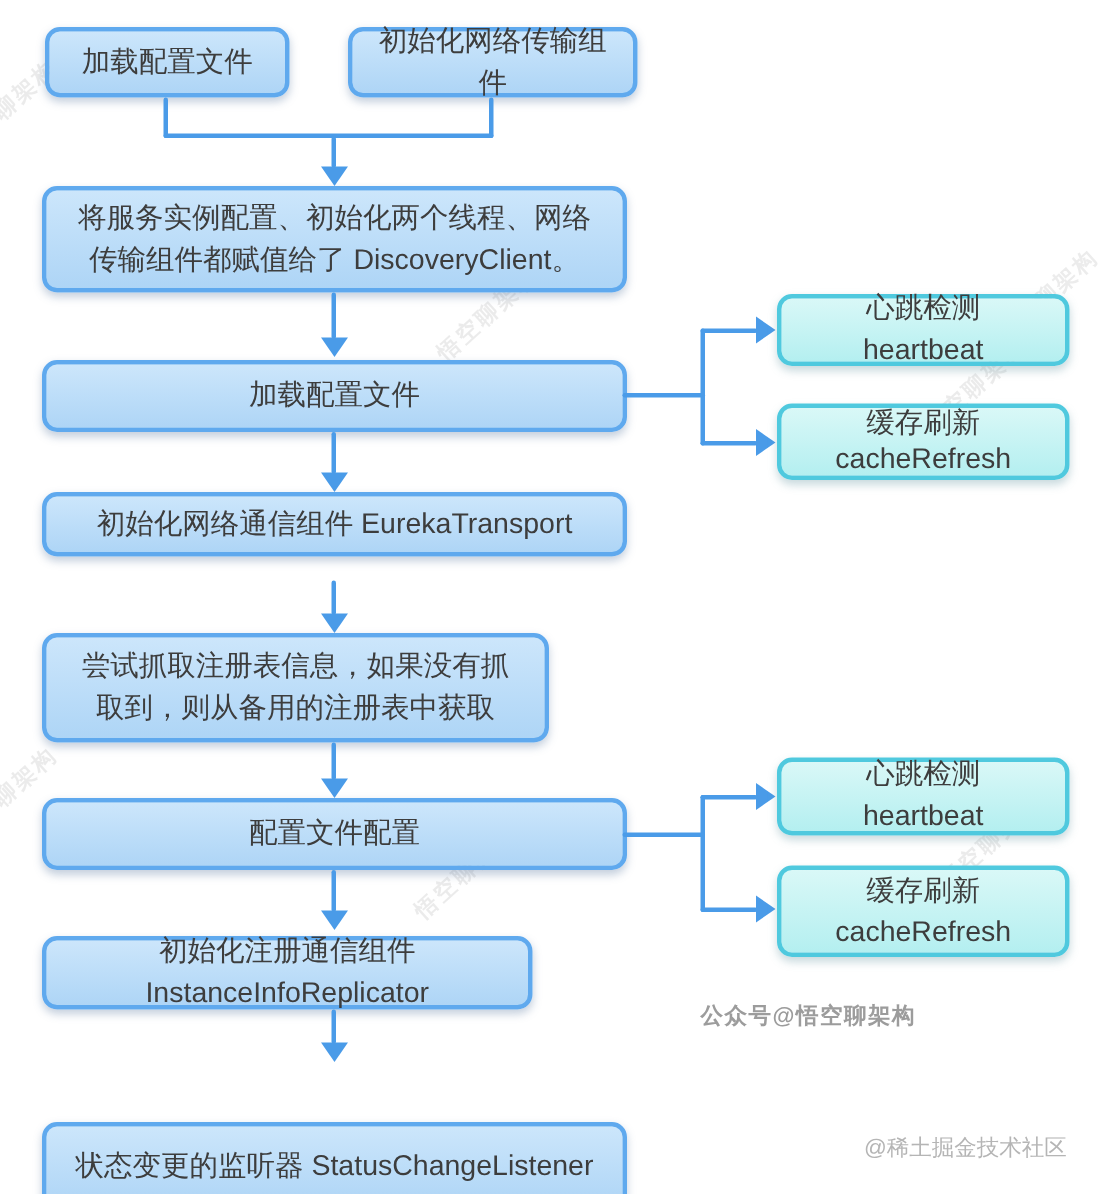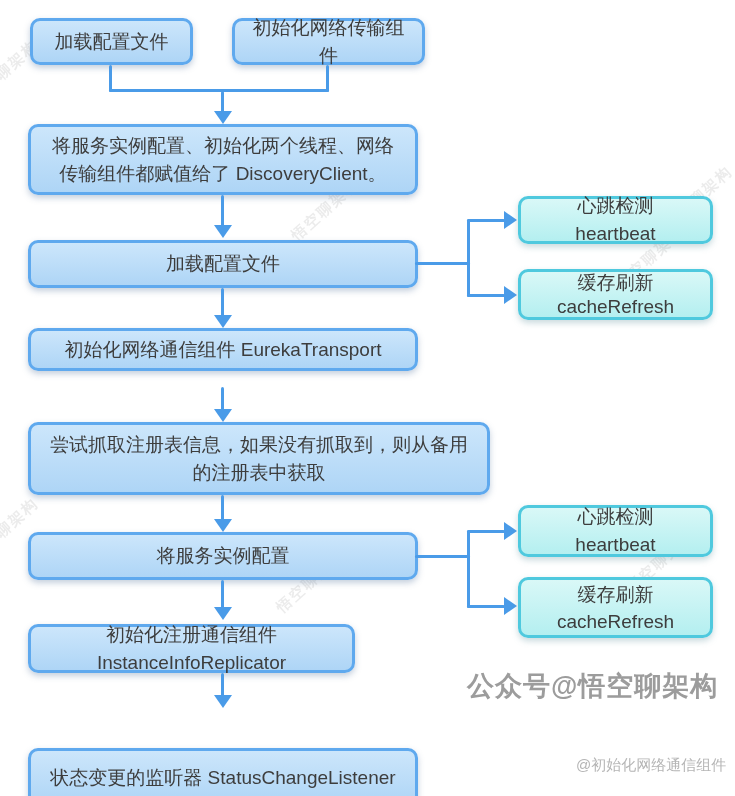--- a/index.html
+++ b/index.html
@@ -32,21 +32,21 @@
     border-top:13px solid #4a9be8;
   }
   .ah-right{
     position:absolute;width:0;height:0;
     border-top:9px solid transparent;border-bottom:9px solid transparent;
     border-left:13px solid #4a9be8;
   }
   
   .wm-brand{
     position:absolute;left:467px;top:668px;
-    font-size:27px;font-weight:bold;color:#9c9c9c;letter-spacing:1px;
+    font-size:15px;font-weight:bold;color:#9c9c9c;letter-spacing:1px;
   }
   .wm-community{
     position:absolute;left:576px;top:756px;
     font-size:15px;color:#b5b5b5;
   }
   .wm-tile{
     position:absolute;font-size:15px;font-weight:bold;color:#8a8a8a;opacity:.16;
     transform:rotate(-42deg);white-space:nowrap;letter-spacing:2px;pointer-events:none;
   }
 </style>
@@ -91,26 +91,26 @@
 cacheRefresh</div>
 
   <div class="line" style="left:221px;top:288px;width:3px;height:28px"></div>
   <div class="ah-down" style="left:214px;top:315px"></div>
 
   <div class="node blue" style="left:28px;top:328px;width:390px;height:43px">初始化网络通信组件 EurekaTransport</div>
 
   <div class="line" style="left:221px;top:387px;width:3px;height:23px"></div>
   <div class="ah-down" style="left:214px;top:409px"></div>
 
-  <div class="node blue" style="left:28px;top:422px;width:462px;height:73px">尝试抓取注册表信息，如果没有抓取到，则从备用的注册表中获取</div>
+  <div class="node blue" style="left:28px;top:422px;width:338px;height:73px">尝试抓取注册表信息，如果没有抓取到，则从备用的注册表中获取</div>
 
   <div class="line" style="left:221px;top:495px;width:3px;height:25px"></div>
   <div class="ah-down" style="left:214px;top:519px"></div>
 
-  <div class="node blue" style="left:28px;top:532px;width:390px;height:48px">将服务实例配置</div>
+  <div class="node blue" style="left:28px;top:532px;width:390px;height:48px">配置文件配置</div>
 
   <div class="line" style="left:415px;top:555px;width:55px;height:3px"></div>
   <div class="line" style="left:467px;top:530px;width:3px;height:78px"></div>
   <div class="line" style="left:467px;top:530px;width:38px;height:3px"></div>
   <div class="ah-right" style="left:504px;top:522px"></div>
   <div class="line" style="left:467px;top:605px;width:38px;height:3px"></div>
   <div class="ah-right" style="left:504px;top:597px"></div>
 
   <div class="node teal" style="left:518px;top:505px;width:195px;height:52px">心跳检测 heartbeat</div>
   <div class="node teal" style="left:518px;top:577px;width:195px;height:61px;line-height:27px">缓存刷新
@@ -120,15 +120,15 @@
   <div class="ah-down" style="left:214px;top:607px"></div>
 
   <div class="node blue" style="left:28px;top:624px;width:327px;height:49px">初始化注册通信组件 InstanceInfoReplicator</div>
 
   <div class="line" style="left:221px;top:673px;width:3px;height:23px"></div>
   <div class="ah-down" style="left:214px;top:695px"></div>
 
   <div class="node blue" style="left:28px;top:748px;width:390px;height:59px">状态变更的监听器 StatusChangeListener</div>
 
   <div class="wm-brand">公众号@悟空聊架构</div>
-  <div class="wm-community">@初始化网络通信组件</div>
+  <div class="wm-community">@稀土掘金技术社区</div>
 
 </div>
 
 </body></html>

